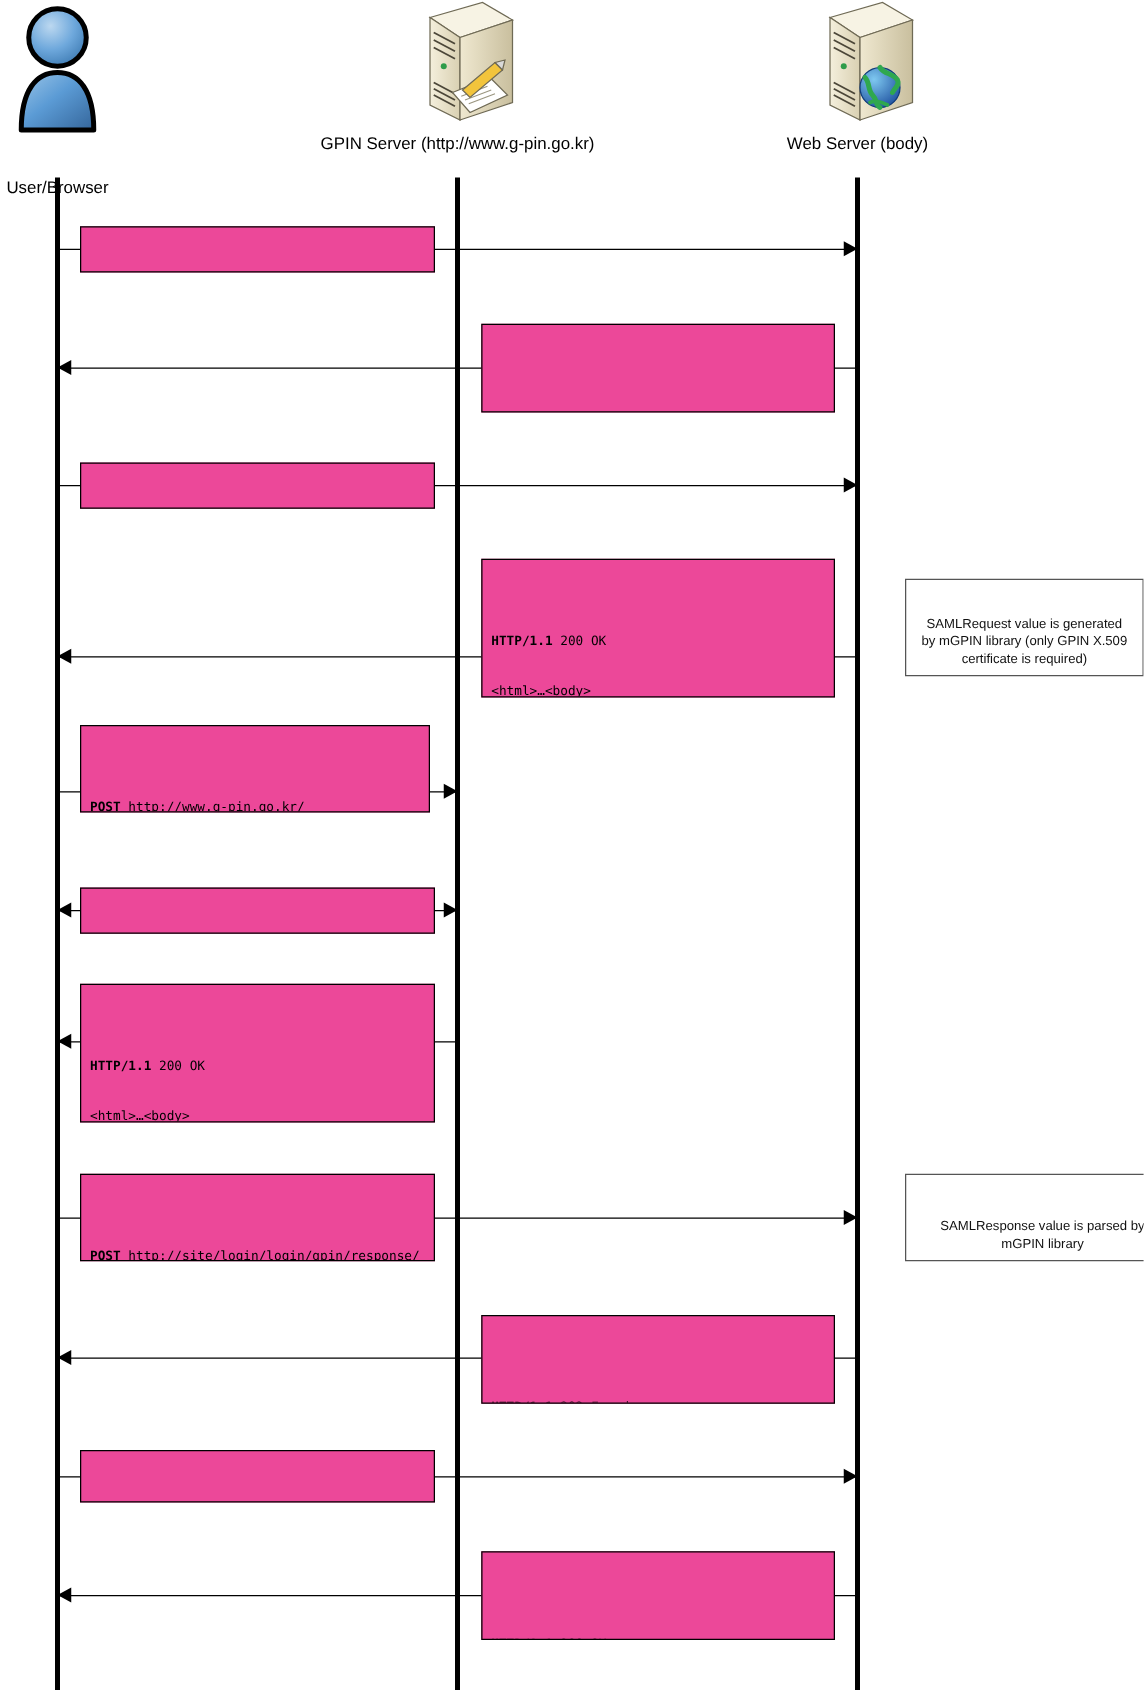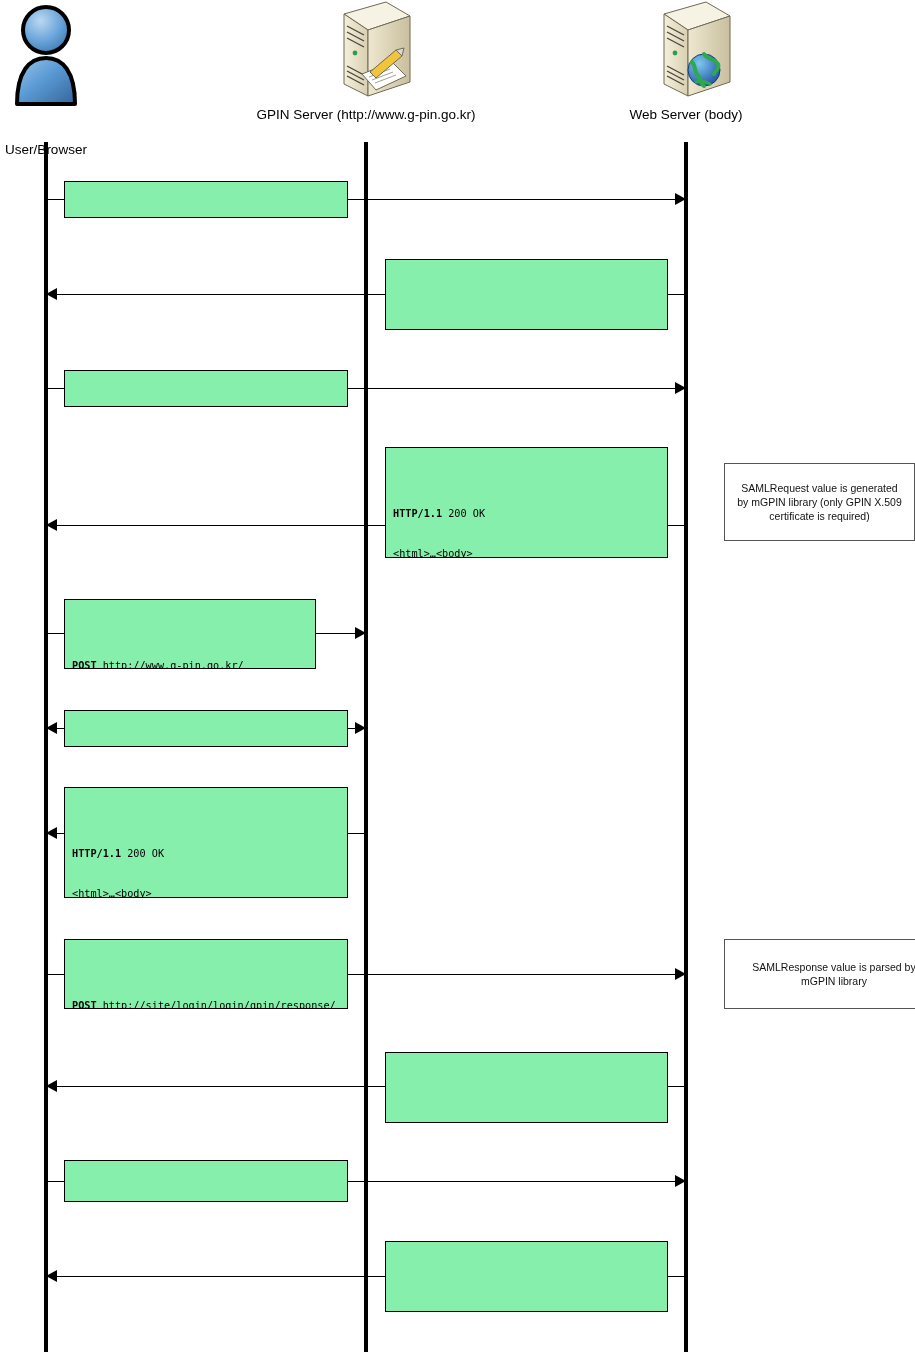--- a/index.html
+++ b/index.html
@@ -62,21 +62,21 @@
   }
   .arrowhead.left {
     border-right: 11px solid #000000;
   }
 
   
   .msgbox {
     position: absolute;
     box-sizing: border-box;
     border: 1.5px solid #000000;
-    background: #86efac;
+    background: #ec4899;
     font-family: "DejaVu Sans Mono", monospace;
     font-size: 10.2px;
     line-height: 13.3px;
     color: #000000;
     white-space: pre-wrap;
     overflow: hidden;
   }
   .msgbox .pad {
     padding: 6px 7px;
   }
@@ -91,21 +91,21 @@
   .notebox {
     position: absolute;
     box-sizing: border-box;
     border: 1.2px solid #555555;
     background: #ffffff;
     font-family: "Liberation Sans", sans-serif;
     font-size: 10.5px;
     line-height: 14px;
     color: #111111;
     display: flex;
-    align-items: center;
+    align-items: flex-end;
     justify-content: center;
     text-align: center;
     padding: 6px 10px;
   }
 </style>
 </head>
 <body>
 
 <div id="canvas">
 
@@ -259,21 +259,21 @@
       
     </div>
   </div>
 
   <div class="notebox" style="left:724px; top:463px; width:191px; height:78px;">
     <span>SAMLRequest value is generated by mGPIN library (only GPIN X.509 certificate is required)</span>
   </div>
 
   <div class="arrow-line" style="left:46px; top:633px; width:320px;"></div>
   <div class="arrowhead right" style="left:355px; top:627px;"></div>
-  <div class="msgbox" style="left:64px; top:599px; width:252px; height:70px;">
+  <div class="msgbox" style="left:64px; top:580px; width:280px; height:70px;">
     <div class="pad">
       <div><span class="hdr">POST</span><span> http://www.g-pin.go.kr/</span></div>
       
       
       
     </div>
   </div>
 
   <div class="arrow-line" style="left:46px; top:728px; width:320px;"></div>
   <div class="arrowhead left" style="left:46px; top:722px;"></div>

